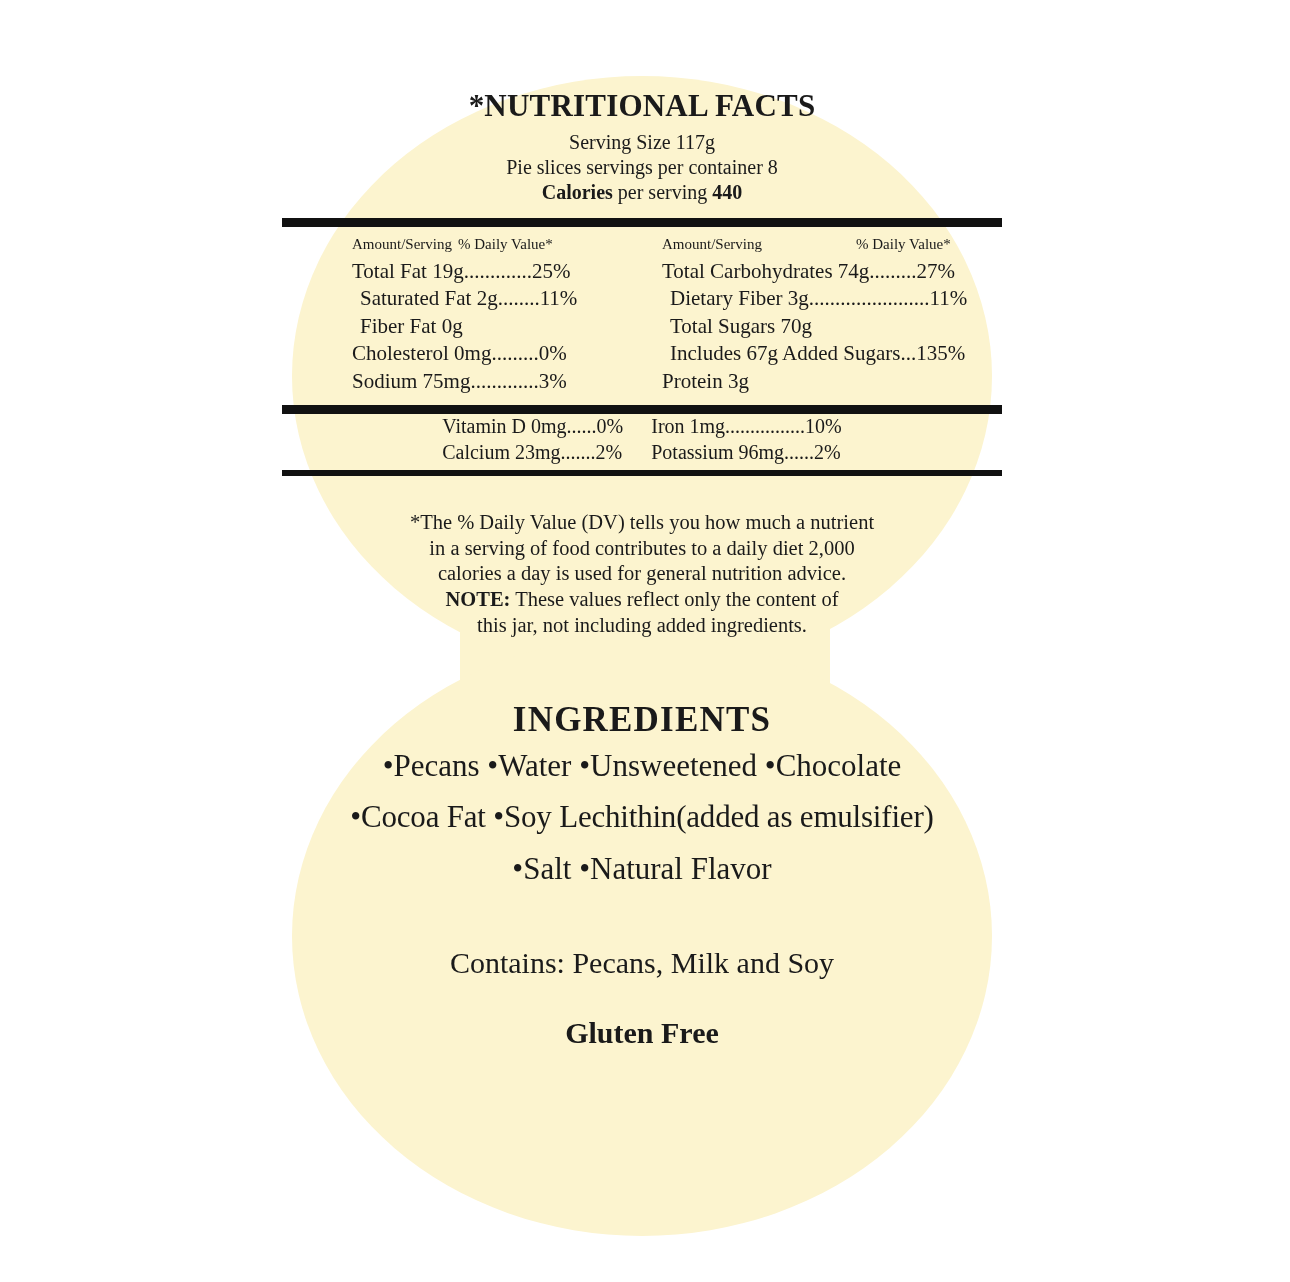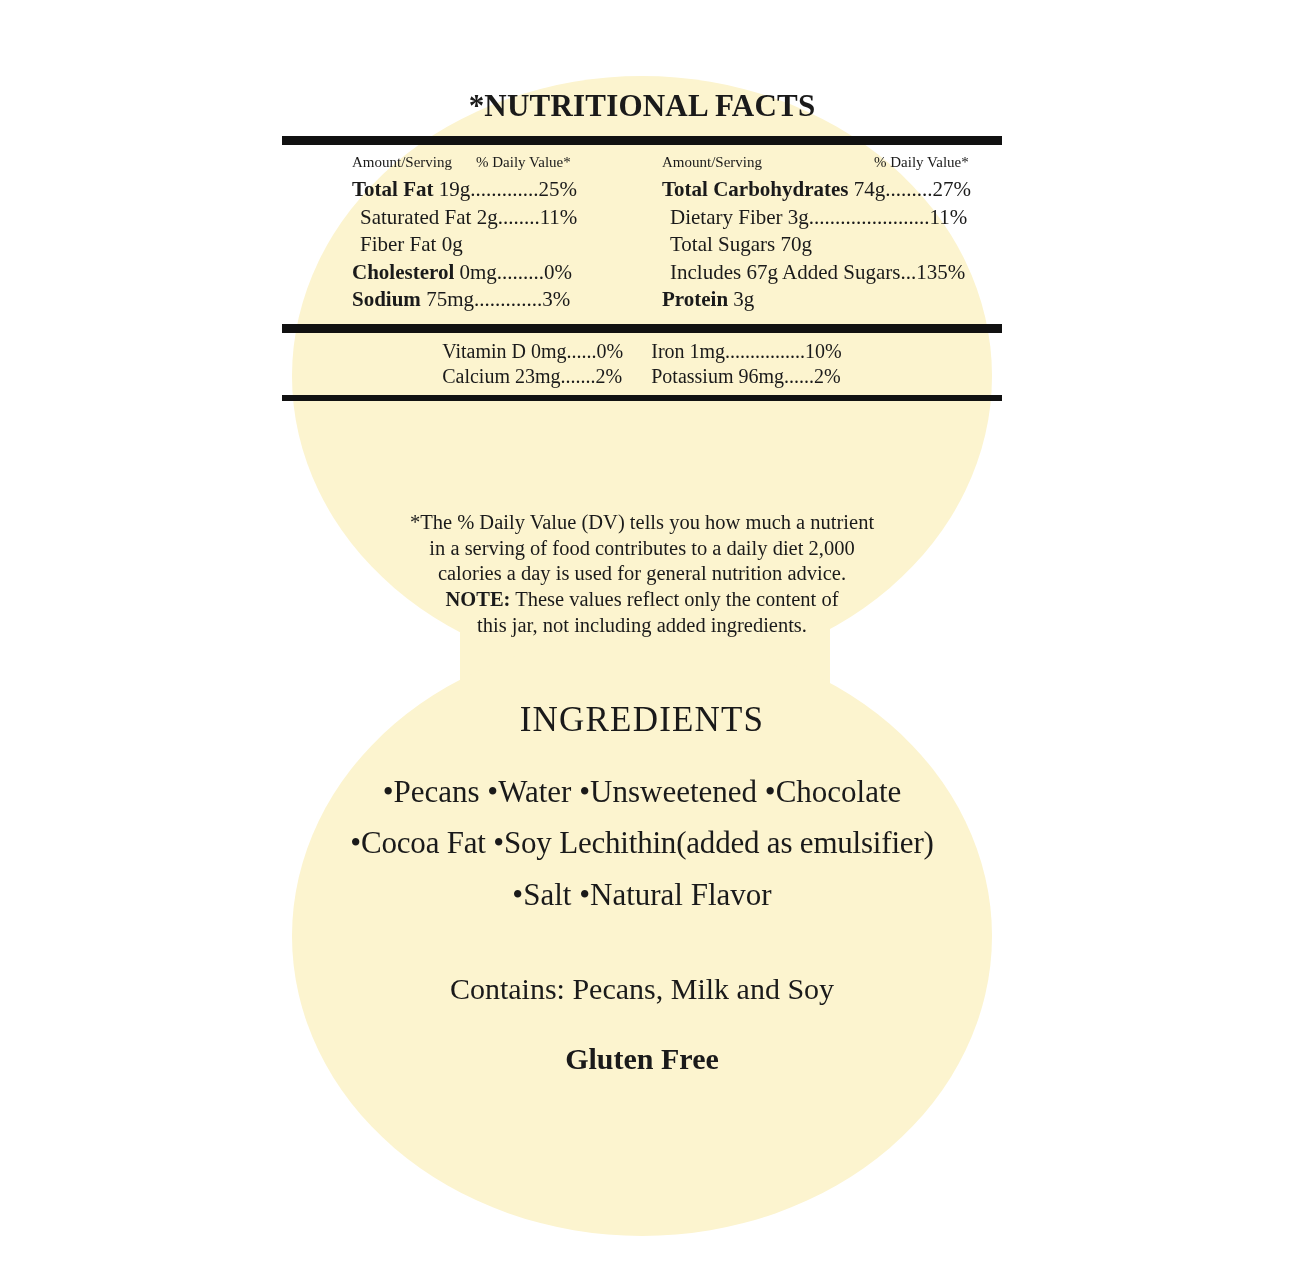--- a/index.html
+++ b/index.html
@@ -98,40 +98,38 @@
   .col {
     width: 50%;
     box-sizing: border-box;
   }
   .col.left { padding-left: 70px; }
   .col.right { padding-left: 20px; }
 
   .hdr {
     font-size: 15px;
     display: flex;
-    gap: 18px;
     margin-bottom: 5px;
   }
   .hdr .dv { margin-left: 6px; }
 
   .line {
     font-size: 21px;
     line-height: 1.31;
     white-space: nowrap;
   }
-  .line b { font-weight: bold; }
+  .line b { font-weight: normal; }
   .indent { padding-left: 8px; }
 
   .vitrow {
     display: flex;
     justify-content: center;
     gap: 28px;
     font-size: 20px;
     line-height: 1.28;
-    padding-top: 6px;
   }
   .vitcol { text-align: left; }
 
   .footnote {
     position: absolute;
     left: 282px;
     top: 510px;
     width: 720px;
     text-align: center;
     font-size: 20.5px;
@@ -142,23 +140,22 @@
   
   .ing {
     position: absolute;
     left: 292px;
     top: 700px;
     width: 700px;
     text-align: center;
   }
   .ing-title {
     font-size: 35px;
-    font-weight: normal;
+    font-weight: bold;
     letter-spacing: 1.2px;
-    margin-bottom: 26px;
   }
   .ing-line {
     font-size: 31px;
     line-height: 1.66;
     white-space: nowrap;
   }
   .ing-line.wide { letter-spacing: -0.2px; }
   .contains {
     font-size: 30px;
     margin-top: 52px;
@@ -175,20 +172,25 @@
 <div class="label-wrap">
   <div class="blob-top"></div>
   <div class="blob-bridge"></div>
   <div class="blob-bottom"></div>
 </div>
 
 <div class="content">
 
   <div class="nf">
     <div class="nf-title">*NUTRITIONAL FACTS</div>
+    <div class="nf-sub">
+      <div>Serving Size 117g</div>
+      <div>Pie slices servings per container 8</div>
+      <div><b>Calories</b><span> per serving </span><b>440</b></div>
+    </div>
 
     <div class="rule-thick"></div>
 
     <div class="cols">
       <div class="col left">
         <div class="hdr">
           <span>Amount/Serving</span>
           <span class="dv">% Daily Value*</span>
         </div>
         <div class="line"><b>Total Fat</b><span> 19g.............25%</span></div>

